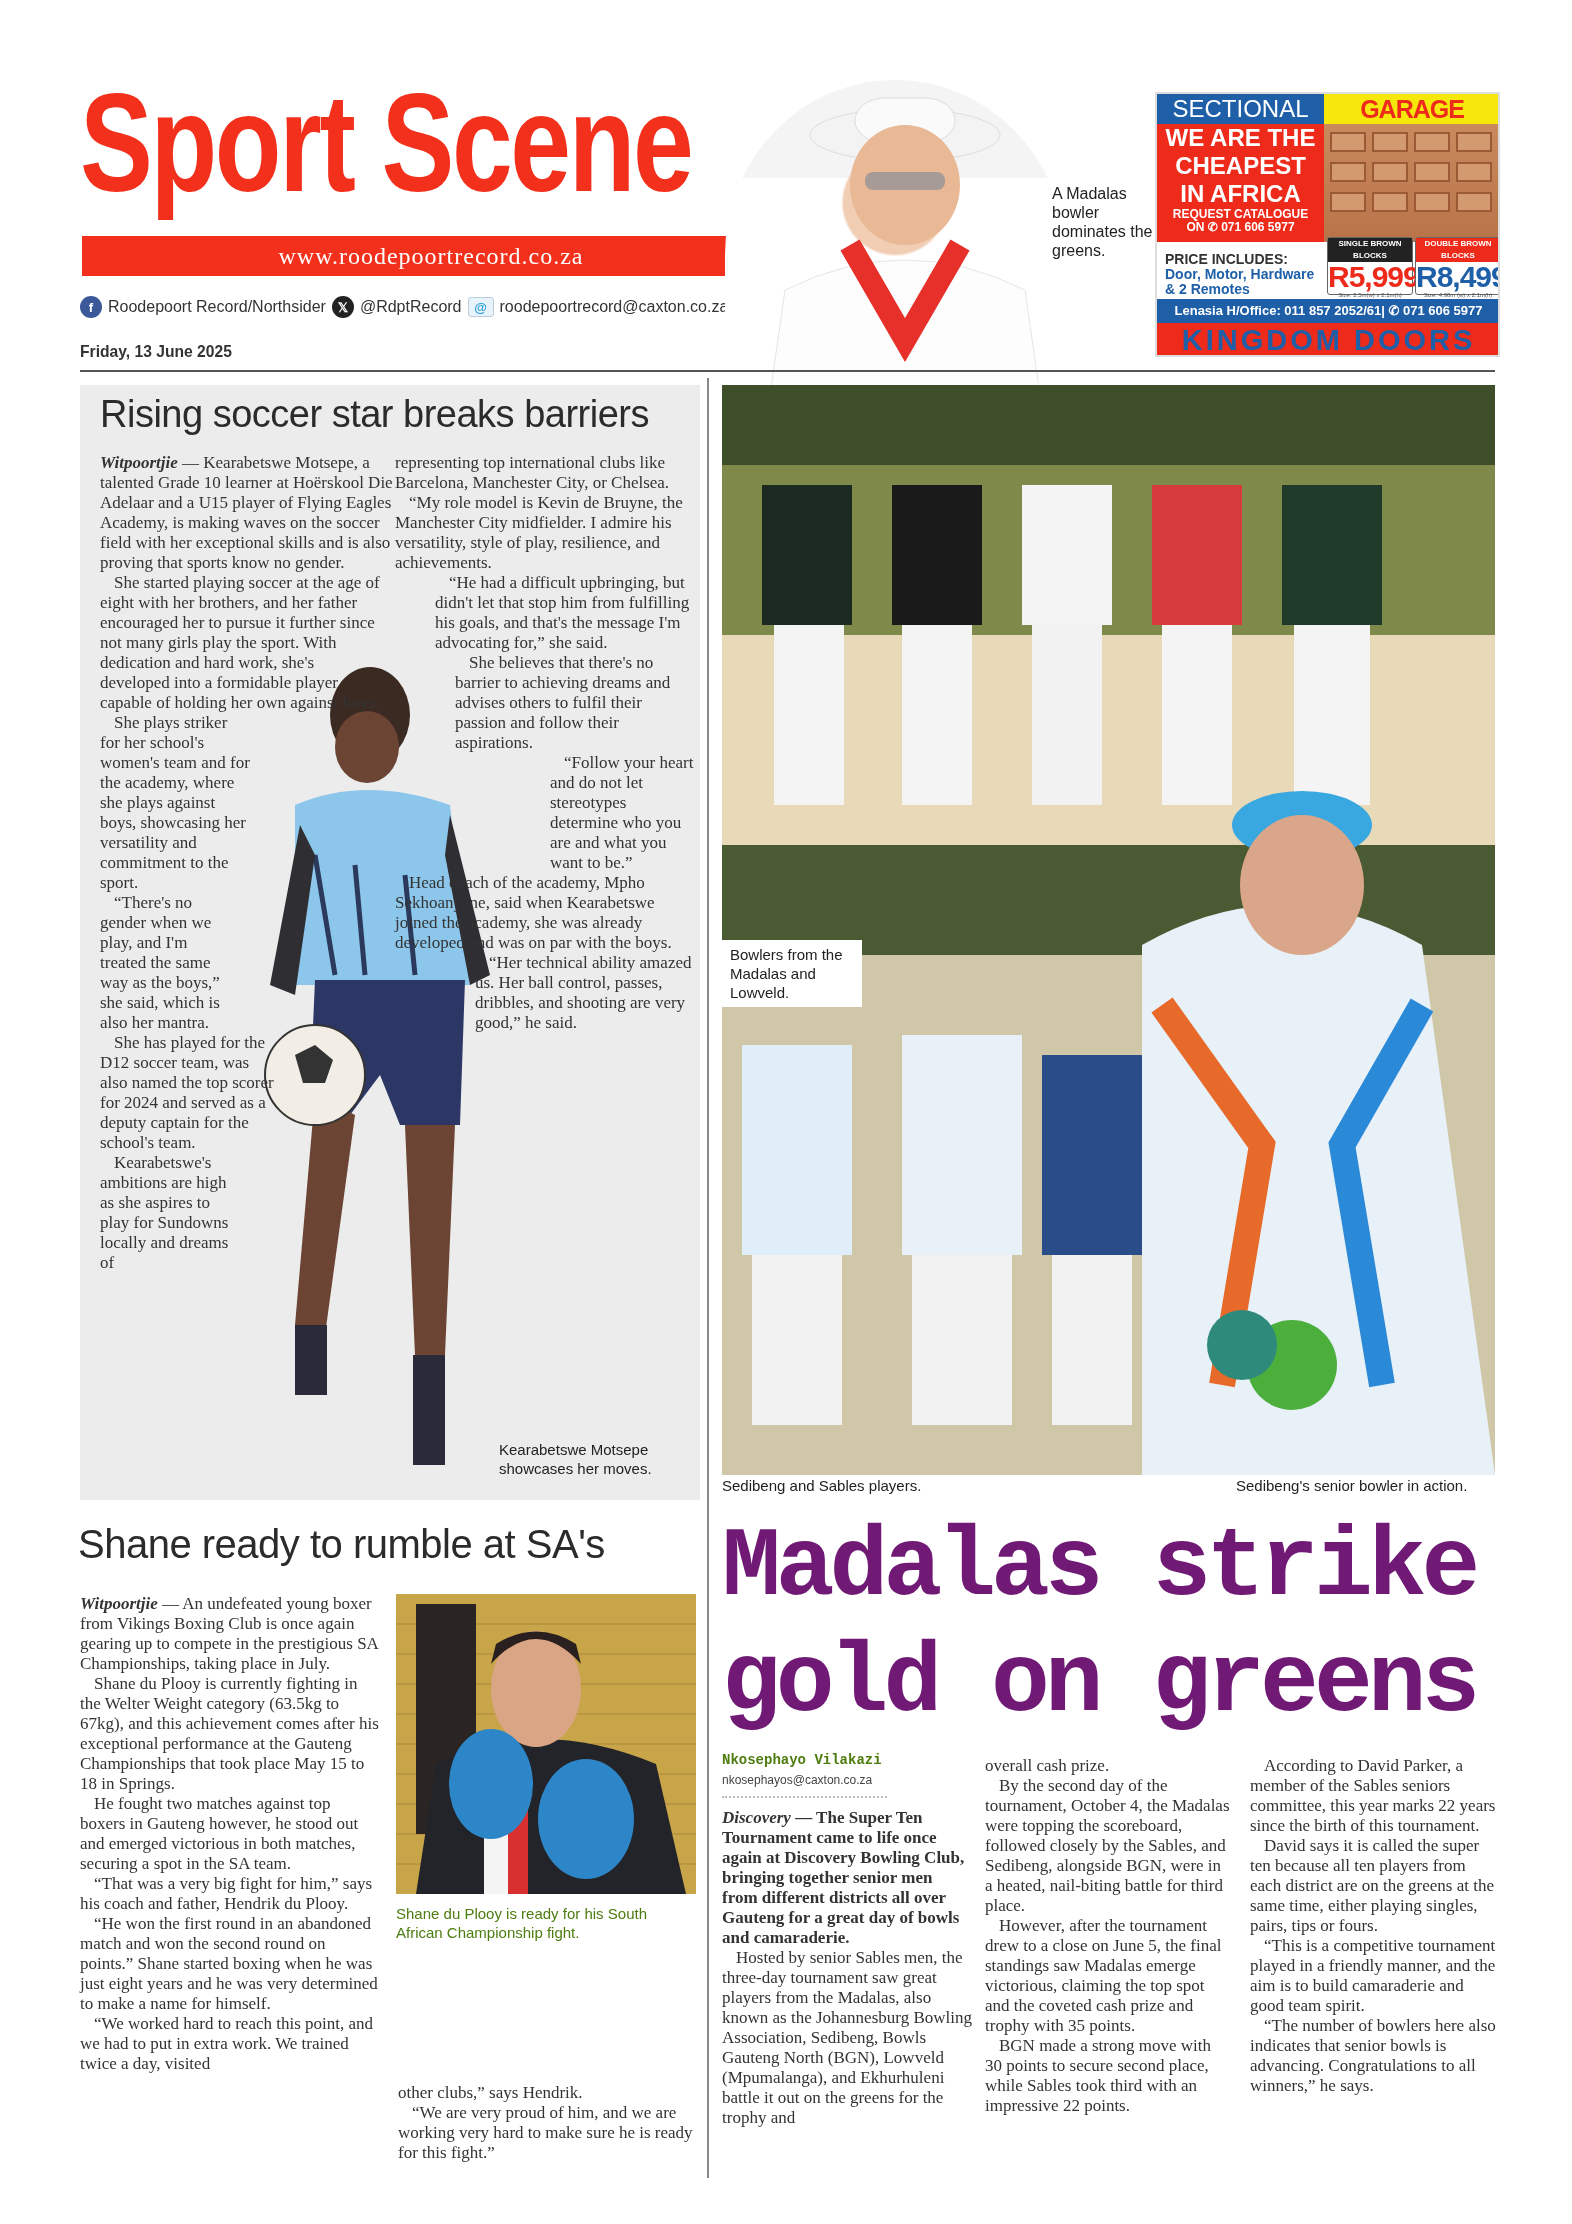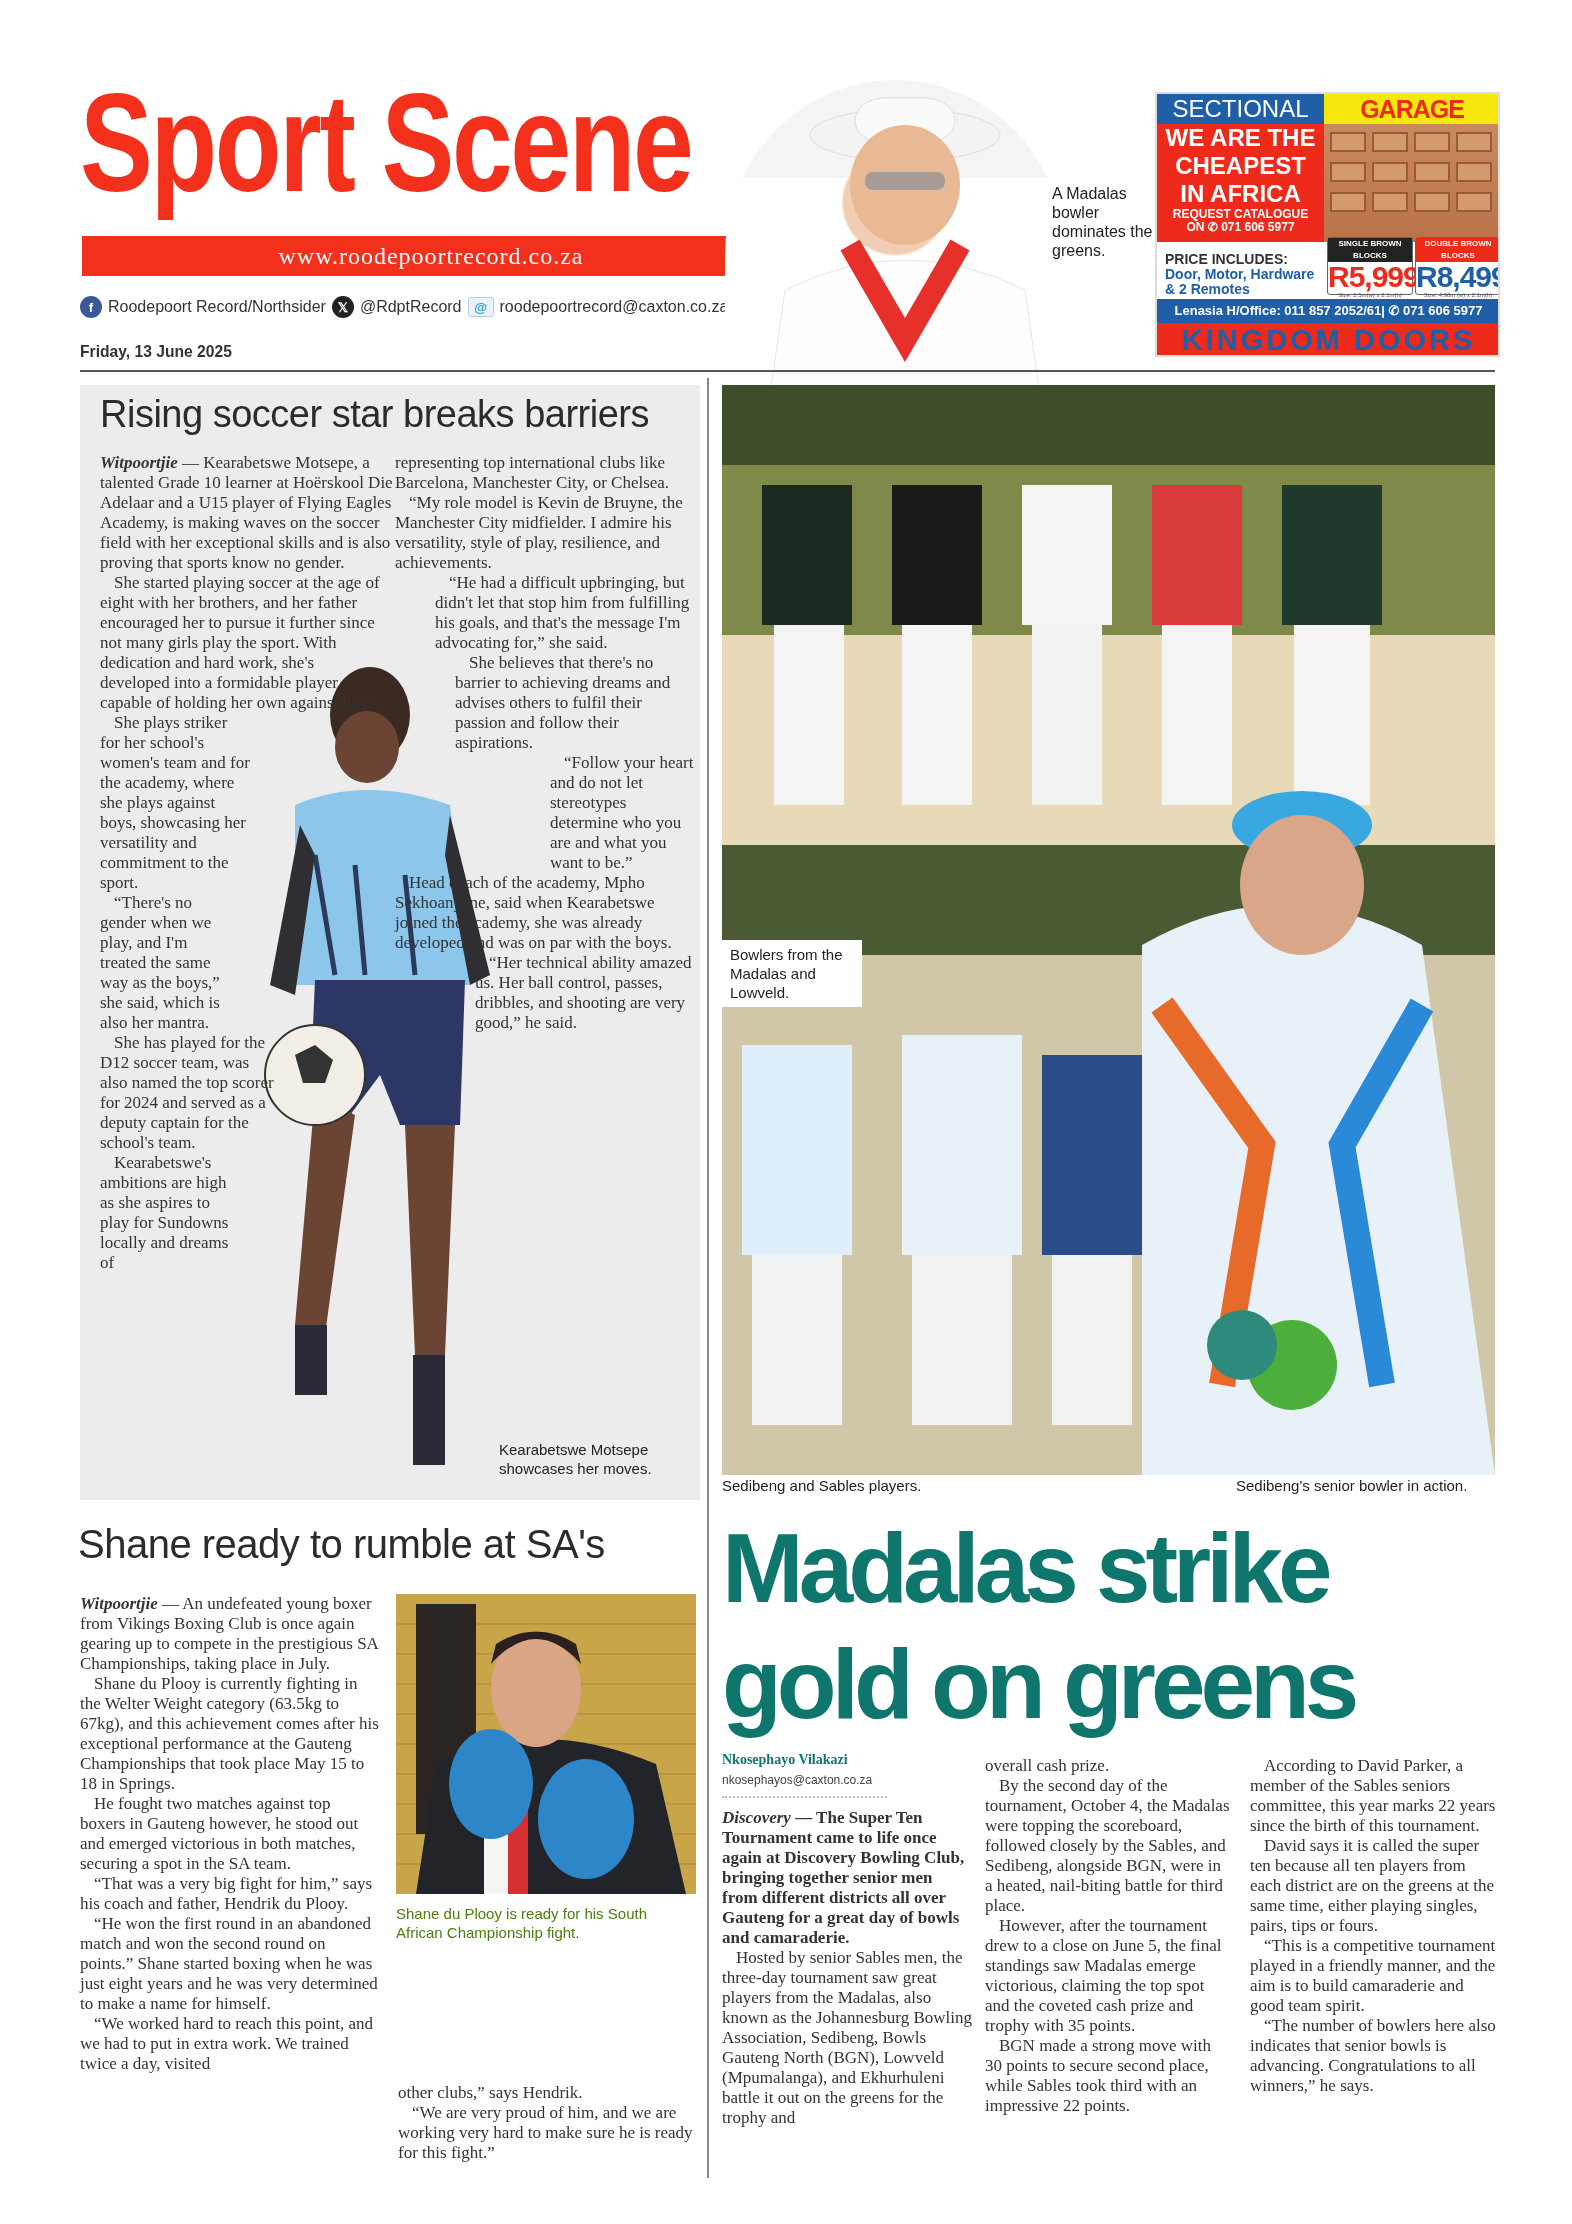--- a/index.html
+++ b/index.html
@@ -51,22 +51,22 @@
   .dl{font-style:italic;font-weight:700}
   .soccer-photo{position:absolute;left:175px;top:270px;width:270px;height:840px}
   .soccer-cap{position:absolute;left:419px;top:1055px;font-family:"Liberation Sans",sans-serif;font-size:15px;line-height:19px;color:#222;width:160px}
 
   
   .collage{left:722px;top:385px;width:773px;height:1090px;overflow:hidden;background:#e8dcc0}
   .cap-box{position:absolute;background:#fff;font-family:"Liberation Sans",sans-serif;font-size:15px;line-height:19px;color:#222;padding:5px 8px}
   .capline{font-family:"Liberation Sans",sans-serif;font-size:15px;color:#222}
 
   
-  .headline{left:722px;top:1510px;width:780px;font-family:Liberation Sans, sans-serif;font-weight:700;font-size:98px;line-height:116px;color:#0f766e;letter-spacing:-5px}
-  .byline{left:722px;top:1752px;font-family:Liberation Serif, serif;font-weight:700;color:#0f766e;font-size:14px}
+  .headline{left:722px;top:1510px;width:780px;font-family:Liberation Mono, monospace;font-weight:700;font-size:98px;line-height:116px;color:#701a75;letter-spacing:-5px}
+  .byline{left:722px;top:1752px;font-family:Liberation Mono, monospace;font-weight:700;color:#4d7c0f;font-size:14px}
   .bymail{left:722px;top:1773px;font-family:Liberation Sans, sans-serif;color:#444;font-size:12px}
   .bydots{left:722px;top:1796px;width:165px;height:3px;border-top:2px dotted #bbb}
 
   
   .shane-h{left:78px;top:1522px;font-family:"Liberation Sans",sans-serif;font-size:40px;color:#2b2b2b;white-space:nowrap;letter-spacing:-0.5px}
   .shane-photo{left:396px;top:1594px;width:300px;height:300px;overflow:hidden;background:#c9a54a}
   .shane-cap{left:396px;top:1904px;width:300px;font-family:"Liberation Sans",sans-serif;font-size:15px;line-height:19px;color:#4d7c0f}
 </style>
 </head>
 <body>

